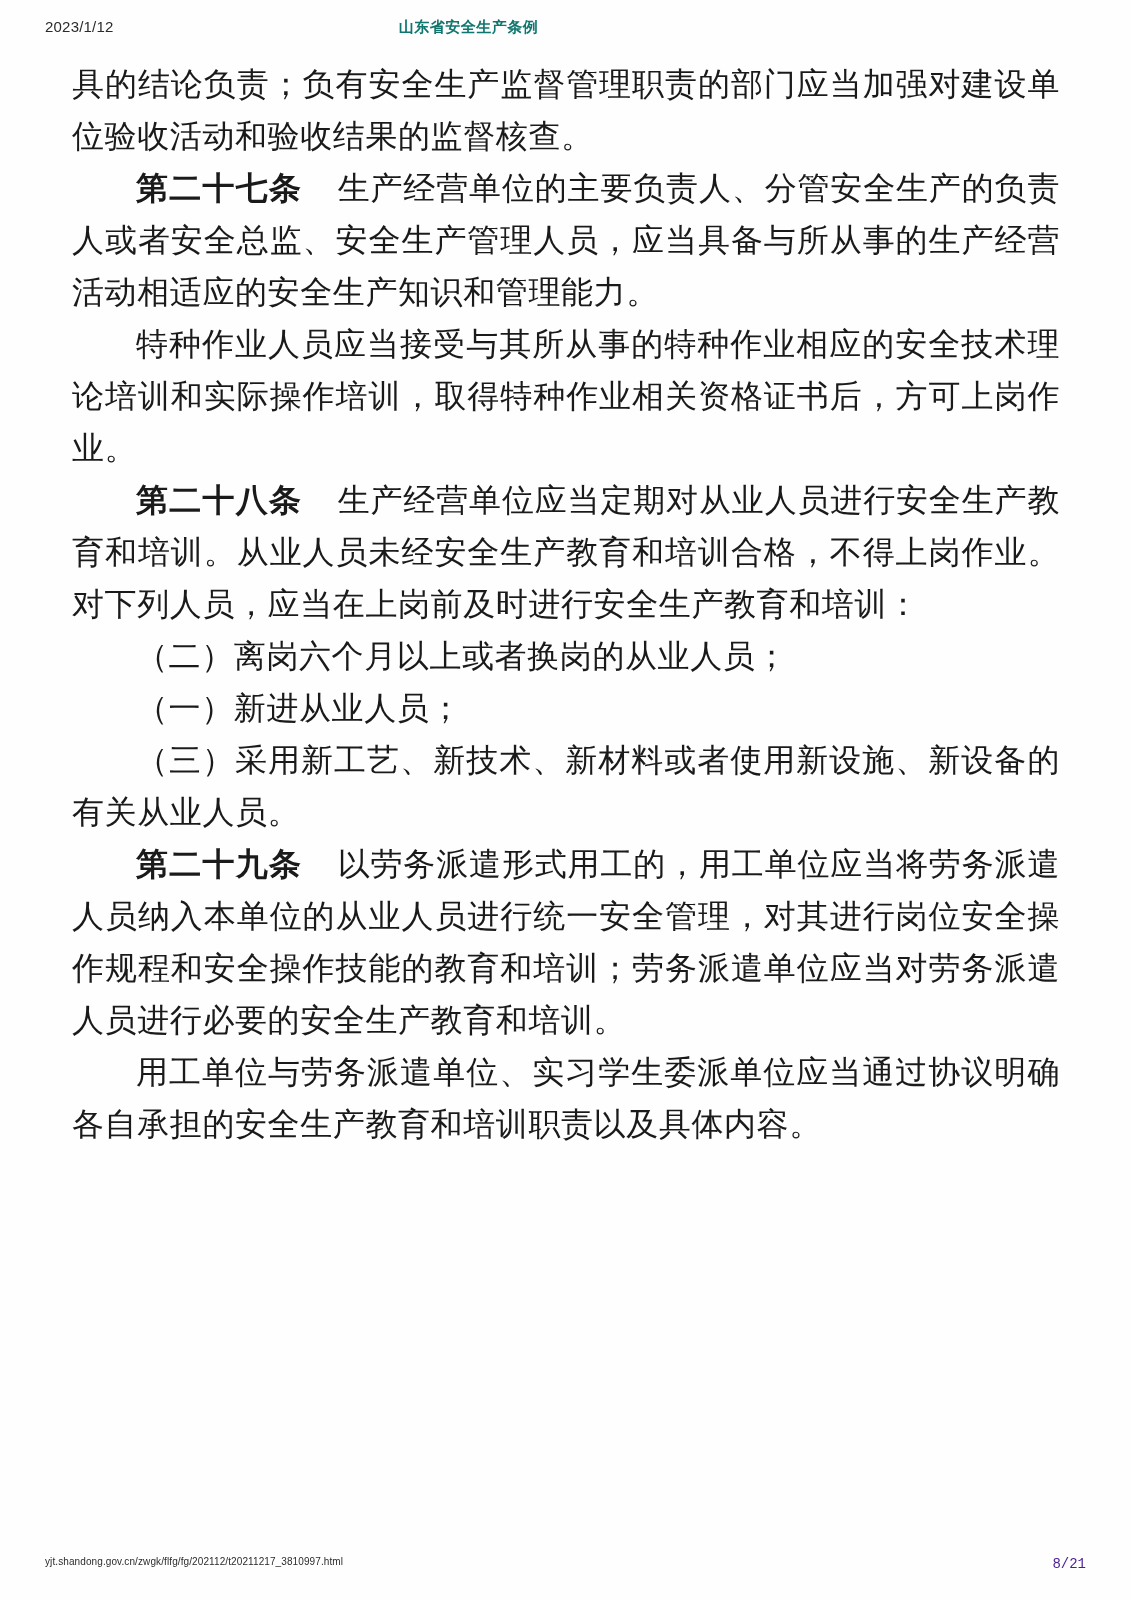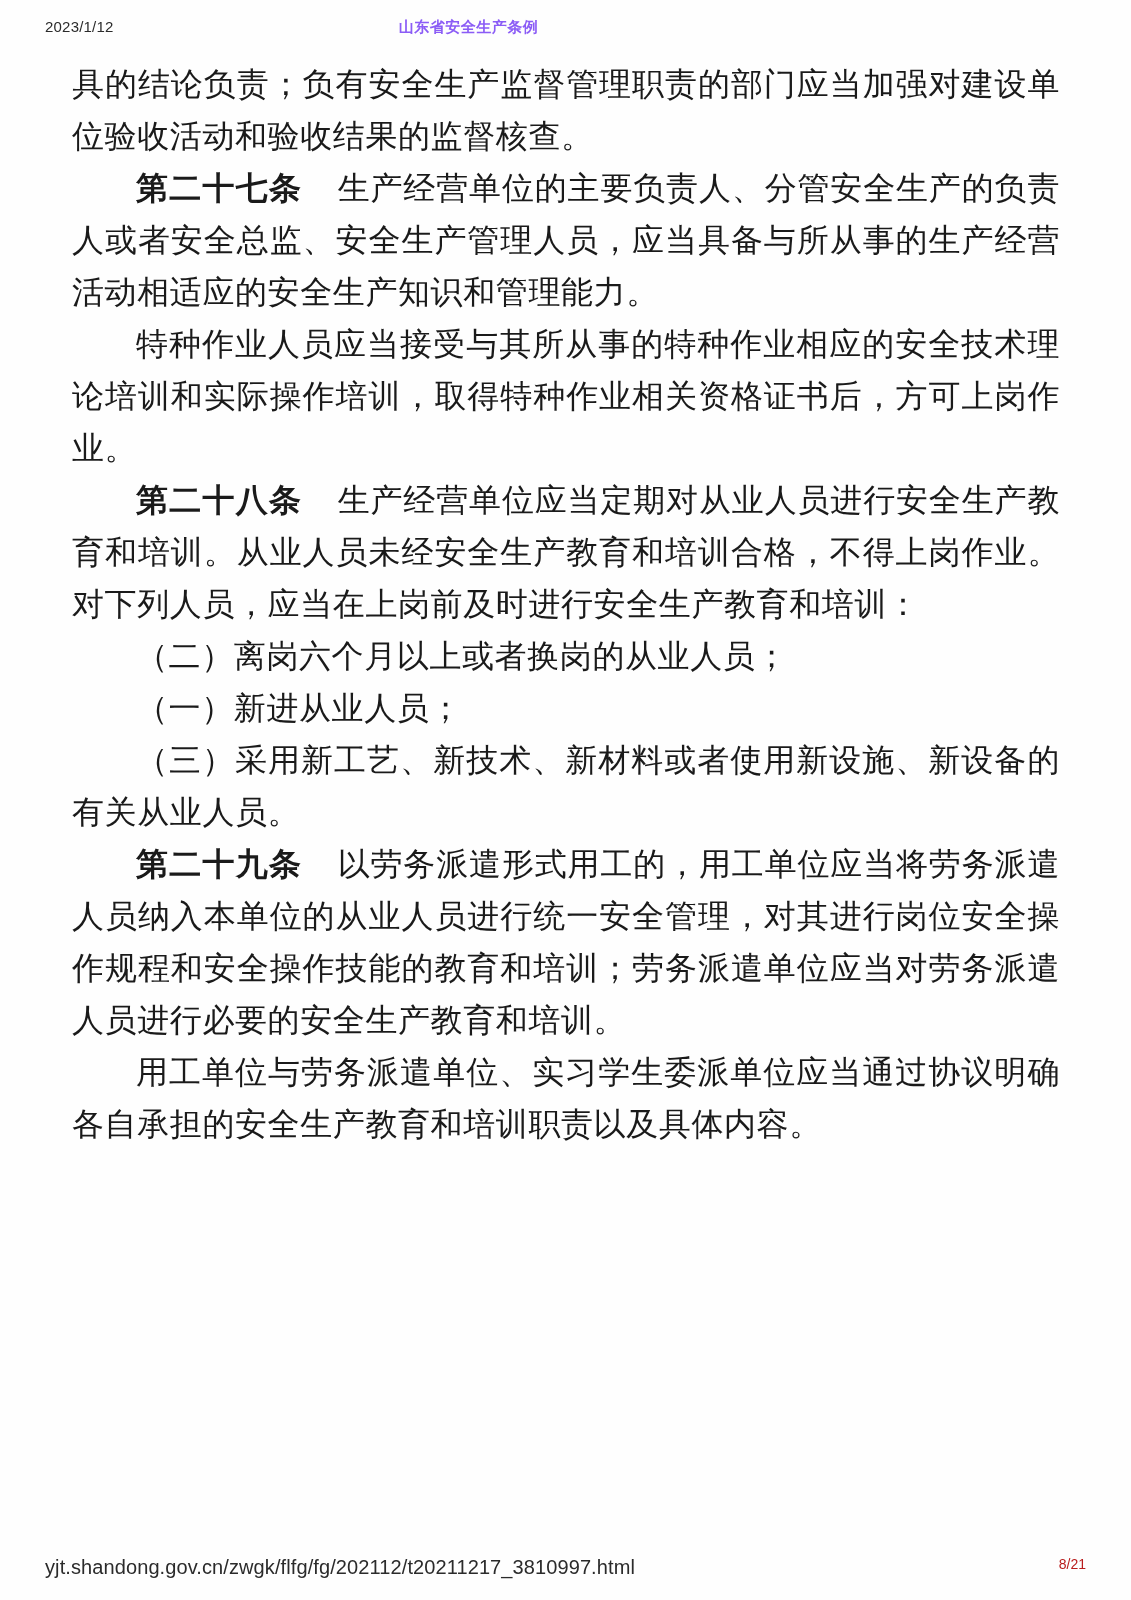--- a/index.html
+++ b/index.html
@@ -38,21 +38,21 @@
   }
   .header-title {
     position: absolute;
     left: 0;
     top: 0;
     width: 937px;
     text-align: center;
     font-family: "DejaVu Sans", "Liberation Sans", sans-serif;
     font-size: 15px;
     font-weight: 600;
-    color: #8b5cf6;
+    color: #0f766e;
     letter-spacing: 0.5px;
   }
   
   .doc-body {
     position: absolute;
     top: 58px;
     left: 72px;
     width: 988px;
   }
   .para {
@@ -82,31 +82,31 @@
     bottom: 22px;
     left: 0;
     width: 1131px;
     height: 22px;
   }
   .footer-url {
     position: absolute;
     left: 45px;
     top: 0;
     font-family: "Liberation Sans", sans-serif;
-    font-size: 20px;
+    font-size: 10px;
     color: #2b2b2b;
     letter-spacing: 0.1px;
   }
   .footer-page {
     position: absolute;
     right: 45px;
     top: 0;
-    font-family: Liberation Sans, sans-serif;
+    font-family: Liberation Mono, monospace;
     font-size: 14px;
-    color: #b91c1c;
+    color: #4c1d95;
   }
 </style>
 </head>
 <body>
 
 <div class="page">
 
   <div class="page-header">
     <div class="header-date">2023/1/12</div>
     <div class="header-title">山东省安全生产条例</div>

